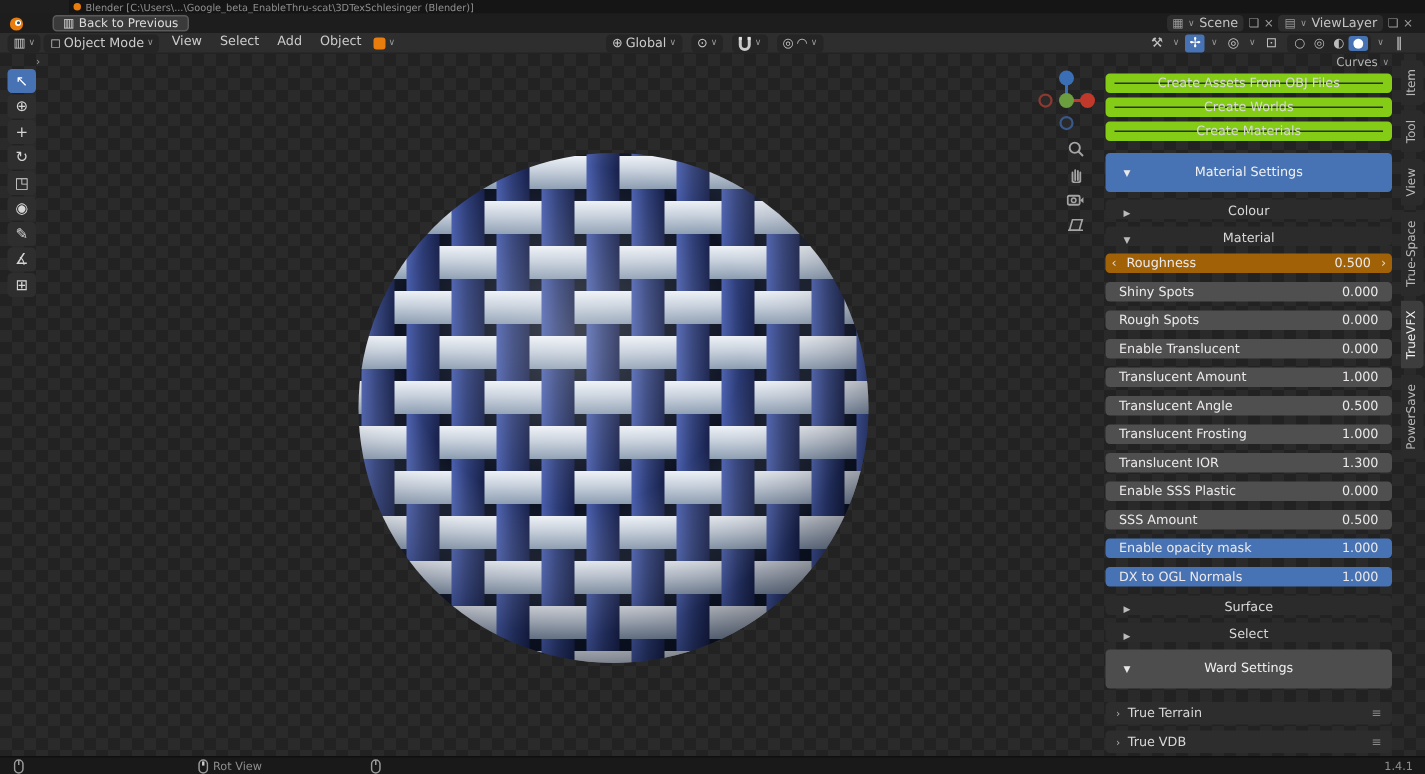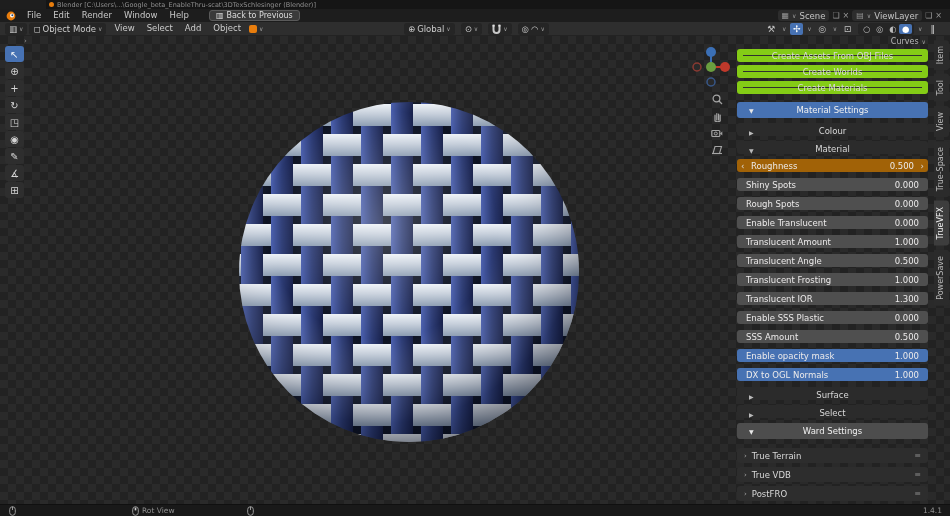--- a/index.html
+++ b/index.html
@@ -50,21 +50,21 @@
   .gizmo{position:absolute;left:692px;top:10px;}
   .navicons{position:absolute;left:710px;top:56px;display:flex;flex-direction:column;gap:3px;}
   .navicon{width:14px;height:14px;display:flex;align-items:center;justify-content:center;opacity:.75;}
 
   
   .sidebar{position:absolute;left:737px;top:37px;width:191px;height:467px;font-size:8.5px;}
   .curves-row{height:9px;display:flex;justify-content:flex-end;align-items:center;gap:3px;
     color:#b5b5b5;font-size:8px;margin-bottom:3px;padding-right:2px;}
   .sb-btn{height:13px;background:#2f2f2f;border:6px solid #84cc16;border-radius:3px;color:#d9d9d9;
     display:flex;align-items:center;justify-content:center;margin-bottom:3px;}
-  .hdr-row{height:16px;border-radius:3px;display:flex;align-items:center;justify-content:center;
+  .hdr-row{height:26px;border-radius:3px;display:flex;align-items:center;justify-content:center;
     position:relative;color:#f0f0f0;margin-bottom:5px;}
   .hdr-row .tri{position:absolute;left:12px;font-size:6px;color:#e8e8e8;}
   .hdr-blue{background:#4772b3;margin-top:8px;}
   .hdr-gray{background:#4d4d4d;}
   .subpanel{height:13px;background:#2b2b2b;border-radius:3px;display:flex;align-items:flex-end;
     justify-content:center;position:relative;color:#d8d8d8;margin-bottom:5px;}
   .subpanel .tri{position:absolute;left:12px;font-size:6px;color:#bbb;}
   .slider{height:13px;background:#4f4f4f;border-radius:3px;display:flex;align-items:center;
     justify-content:space-between;padding:0 9px;color:#eceaea;margin-bottom:6px;position:relative;}
   .slider.blue{background:#4772b3;}
@@ -100,23 +100,20 @@
   </div>
 
   <div class="menubar">
     <span class="logo">
       <svg width="10" height="10" viewBox="0 0 10 10">
         <circle cx="5" cy="5" r="4.4" fill="#e87d0d"></circle>
           <circle cx="6" cy="4.4" r="2" fill="#fff"></circle>
           <circle cx="6.3" cy="4.2" r="1" fill="#2a4a7a"></circle>
       </svg>
     </span>
-    <span>
-      
-    <span class="menu-item">File</span><span class="menu-item">Edit</span><span class="menu-item">Render</span><span class="menu-item">Window</span><span class="menu-item">Help</span></span>
     <span class="back-btn">
       <span class="wicon">▥</span>
       <span>Back to Previous</span>
     </span>
     <span class="scene-group">
       <span class="pill">
         <span class="wicon">▦</span>
         <span class="chev">∨</span>
         <span>Scene</span>
       </span>

